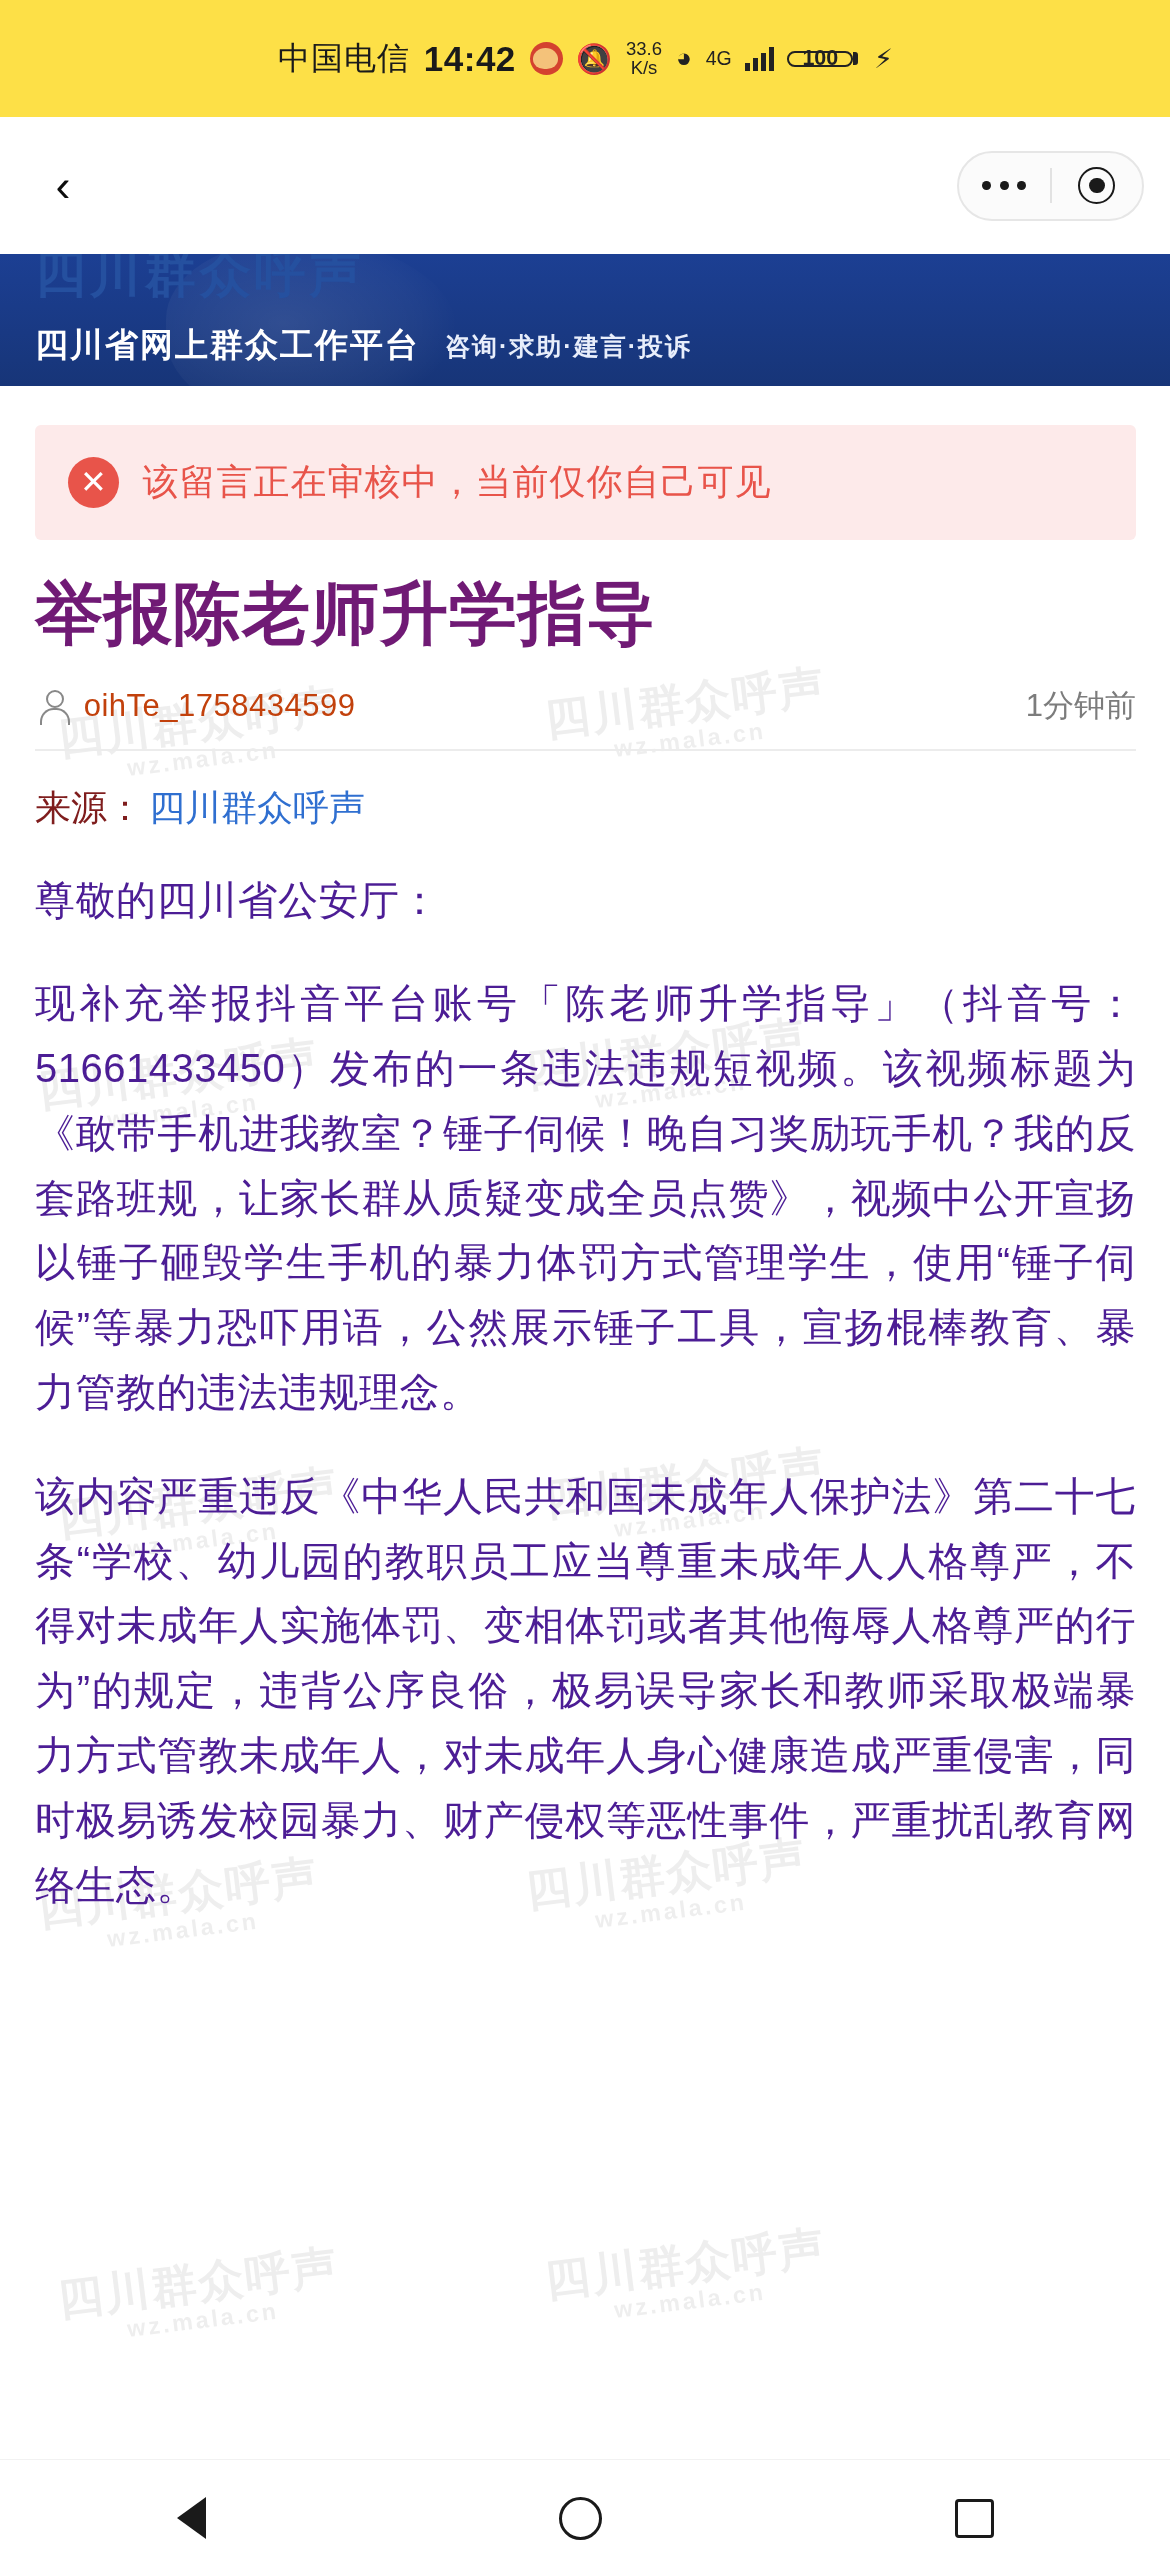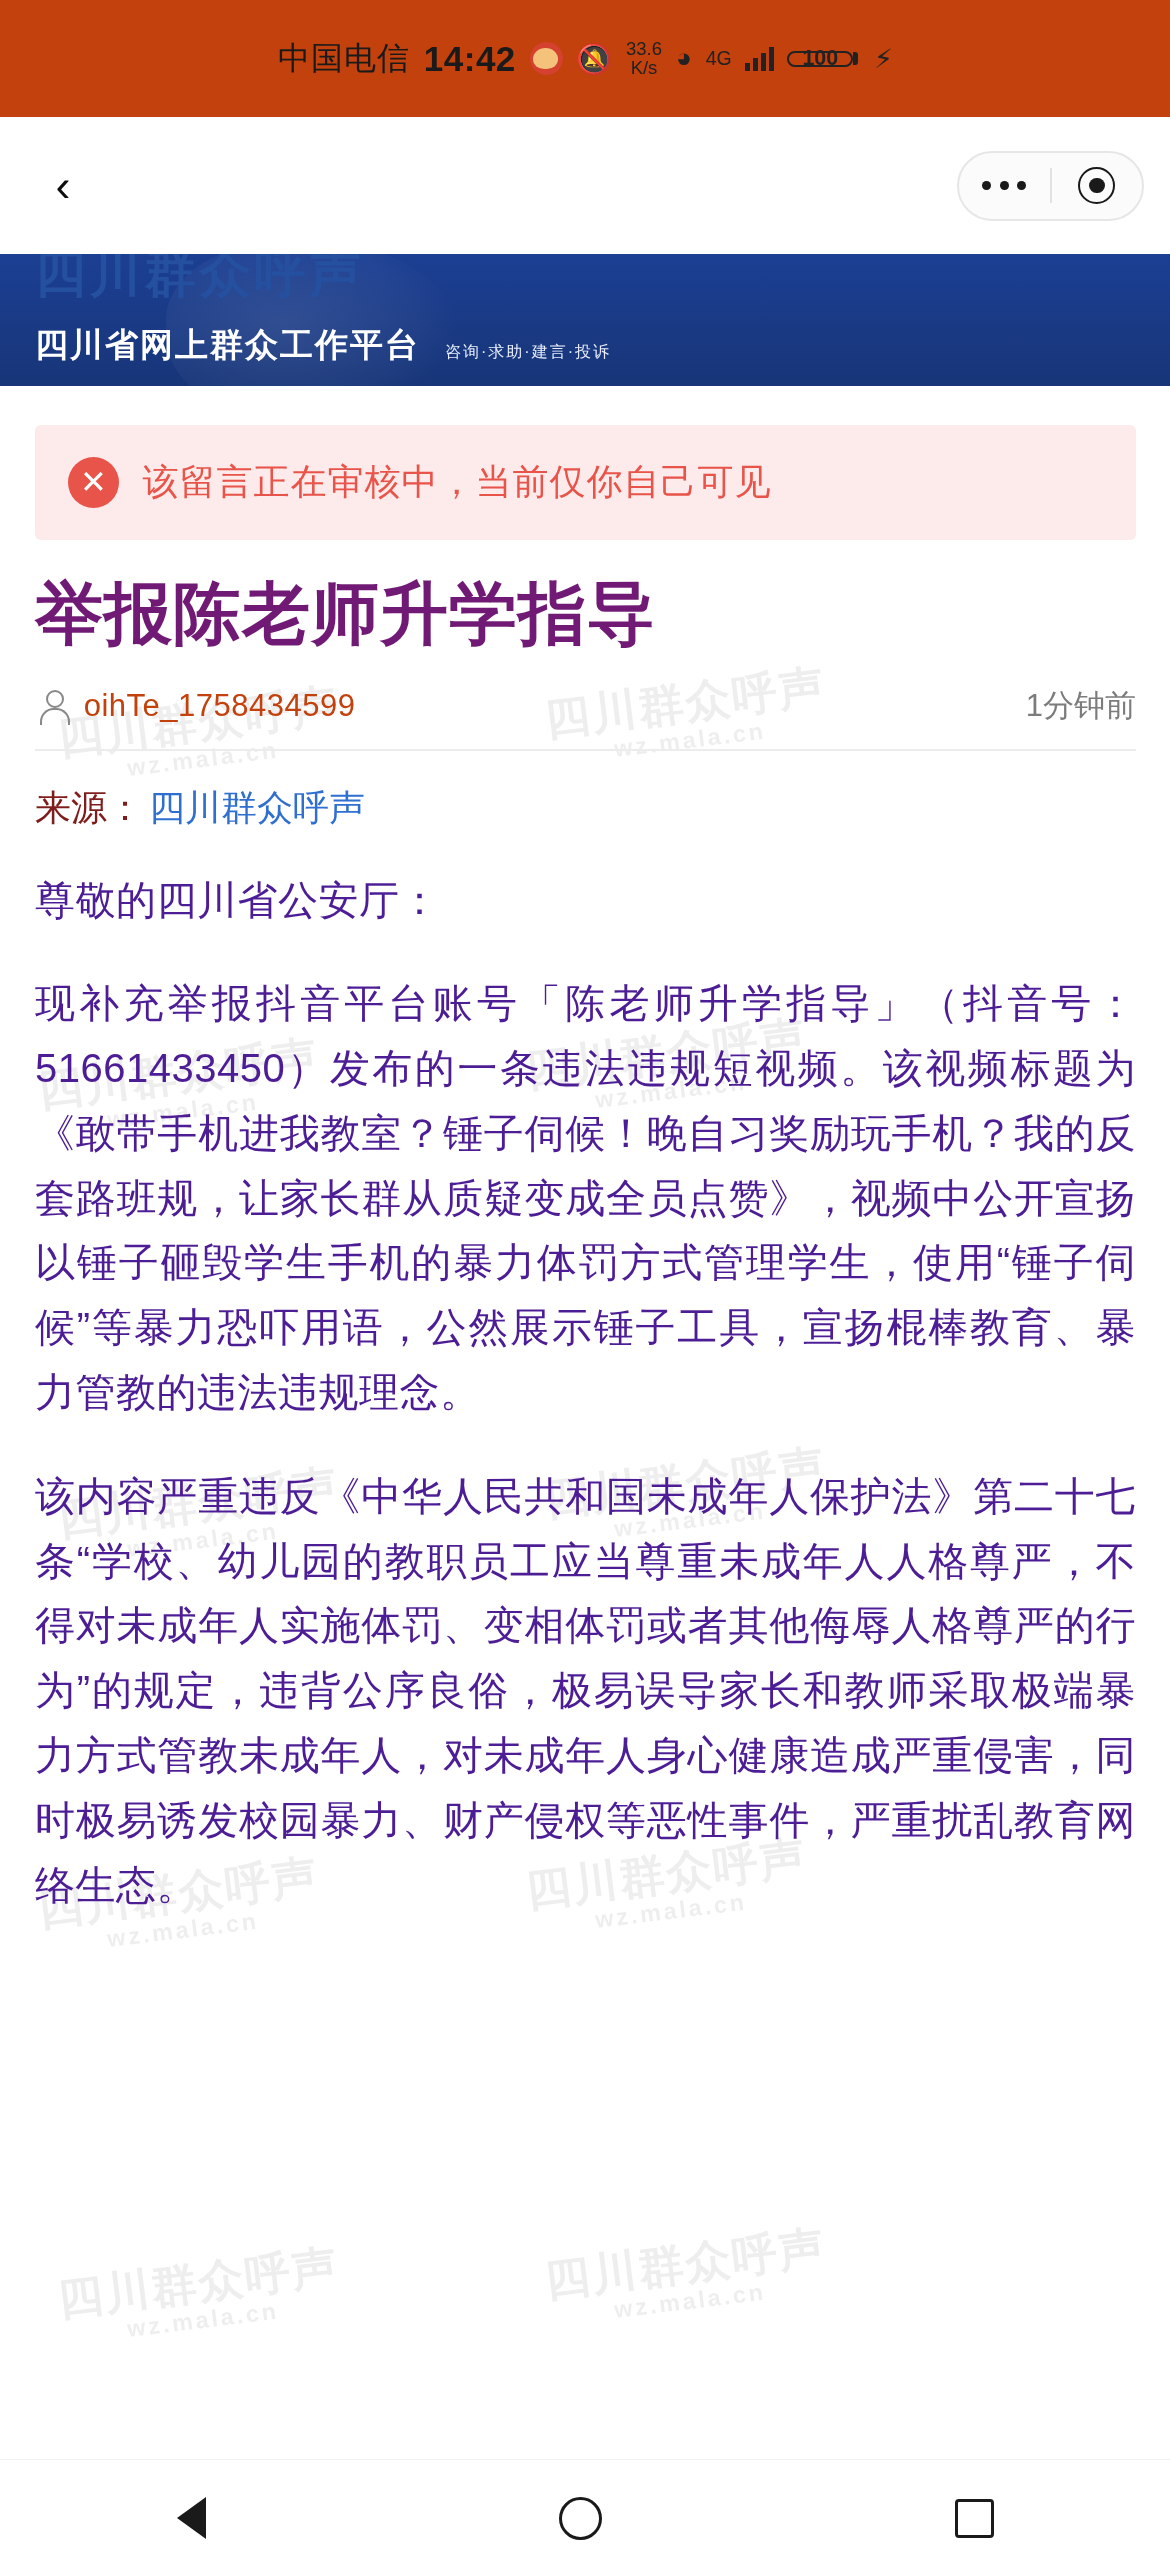--- a/index.html
+++ b/index.html
@@ -21,21 +21,21 @@
   }
 
   
   .status-bar {
     height: 117px;
     flex: 0 0 117px;
     display: flex;
     align-items: center;
     justify-content: center;
     gap: 13.7px;
-    background: #c2410c;
+    background: #fde047;
     padding: 0 39px;
     font-size: 33px;
     color: #1a1a1a;
   }
   .status-carrier { font-size: 32px; letter-spacing: 1px; }
   .status-time { font-size: 35px; font-weight: 600; letter-spacing: 0.5px; }
   .status-icon { display: inline-flex; align-items: center; justify-content: center; }
   .emoji-badge {
     width: 33px; height: 33px; border-radius: 50%;
     background: #d4422f;
@@ -155,26 +155,27 @@
   .banner .brand-sub {
     font-size: 33px;
     font-weight: 700;
     color: #ffffff;
     letter-spacing: 2px;
     position: relative;
     z-index: 2;
   }
   .banner .slogan {
     margin-left: 25px;
-    font-size: 16px;
+    font-size: 25px;
     color: #e8eefb;
     letter-spacing: 2px;
     position: relative;
     z-index: 2;
     padding-bottom: 5.9px;
+    font-weight: bold;
   }
 
   
   .content {
     flex: 1;
     background: #ffffff;
     padding: 0 35px;
     position: relative;
     overflow: hidden;
   }

